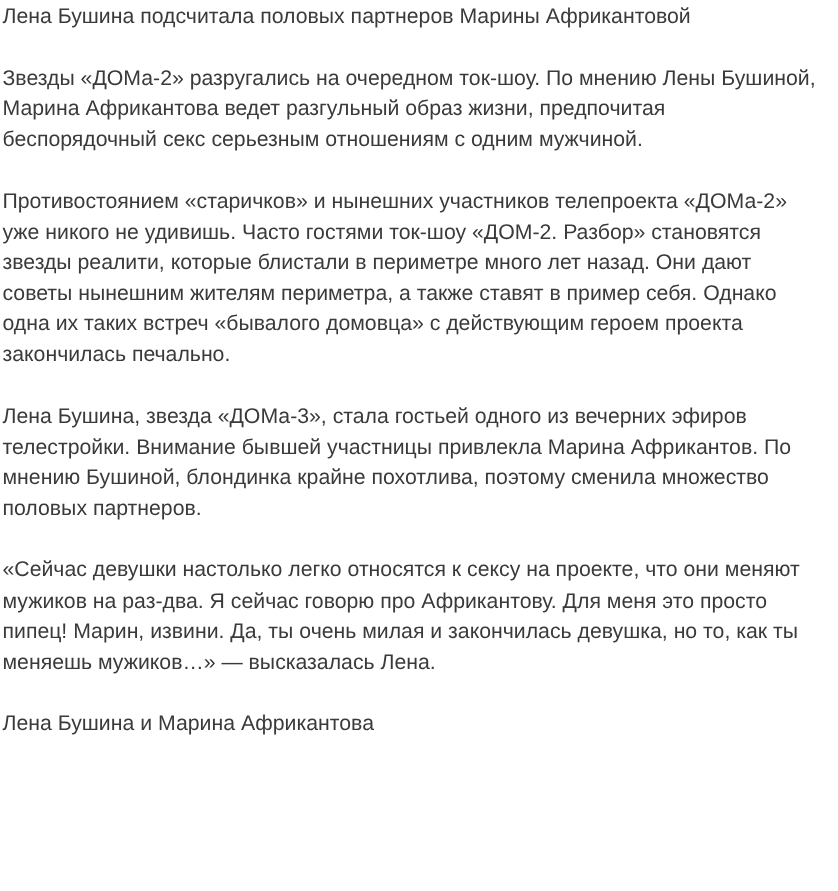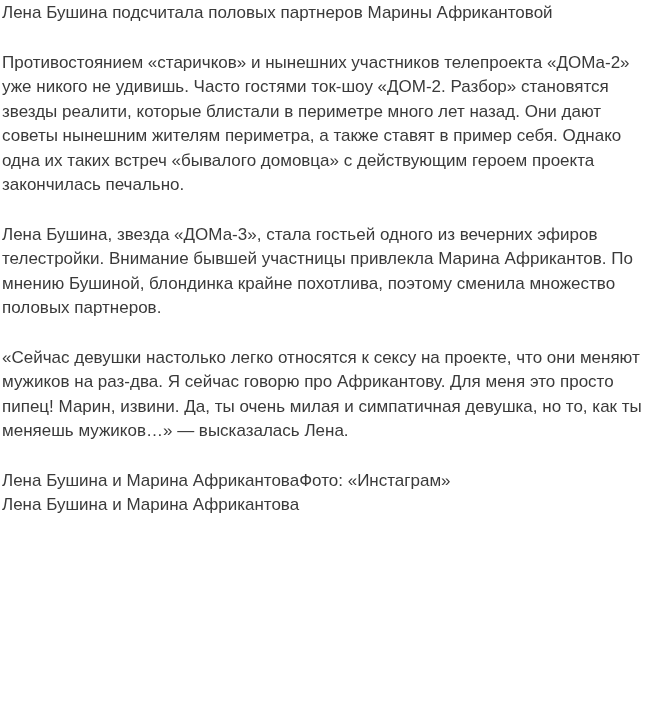--- a/index.html
+++ b/index.html
@@ -32,36 +32,38 @@
     white-space: pre;
   }
 </style>
 </head>
 <body>
 
 <div class="page">
 
   <p class="para">Лена Бушина подсчитала половых партнеров Марины Африкантовой</p>
 
+  <p class="para">Звезды «ДОМа-2» разругались на очередном ток-шоу. По мнению Лены Бушиной,
+Марина Африкантова ведет разгульный образ жизни, предпочитая
+беспорядочный секс серьезным отношениям с одним мужчиной.</p>
 
   <p class="para">Противостоянием «старичков» и нынешних участников телепроекта «ДОМа-2»
 уже никого не удивишь. Часто гостями ток-шоу «ДОМ-2. Разбор» становятся
 звезды реалити, которые блистали в периметре много лет назад. Они дают
 советы нынешним жителям периметра, а также ставят в пример себя. Однако
 одна их таких встреч «бывалого домовца» с действующим героем проекта
 закончилась печально.</p>
 
   <p class="para">Лена Бушина, звезда «ДОМа-3», стала гостьей одного из вечерних эфиров
 телестройки. Внимание бывшей участницы привлекла Марина Африкантов. По
 мнению Бушиной, блондинка крайне похотлива, поэтому сменила множество
 половых партнеров.</p>
 
   <p class="para">«Сейчас девушки настолько легко относятся к сексу на проекте, что они меняют
 мужиков на раз-два. Я сейчас говорю про Африкантову. Для меня это просто
-пипец! Марин, извини. Да, ты очень милая и симпатичная девушка, но то, как ты
+пипец! Марин, извини. Да, ты очень милая и закончилась девушка, но то, как ты
 меняешь мужиков…» — высказалась Лена.</p>
 
 
-  <p class="caption-line"><span>Лена Бушина и Марина Африкантова</span><span>Фото: «Инстаграм»</span></p>
 
   <p class="caption-line">Лена Бушина и Марина Африкантова</p>
 
 </div>
 
 </body></html>

